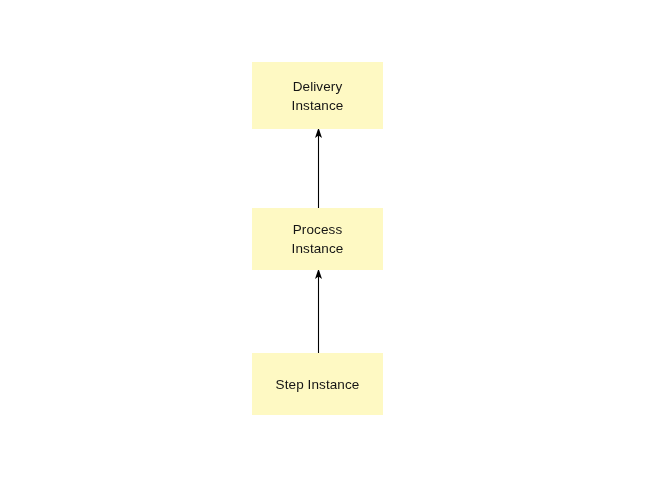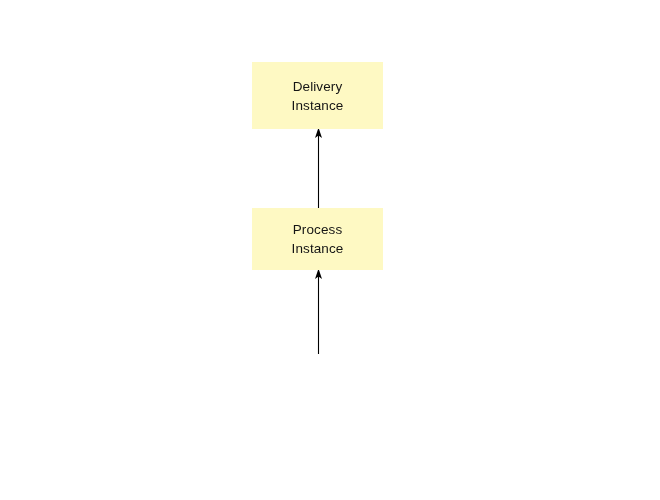--- a/index.html
+++ b/index.html
@@ -69,14 +69,17 @@
   <div class="node" style="left:252px; top:62px; width:131px; height:67px;">
     <span class="node-label">Delivery
 Instance</span>
   </div>
 
   <div class="node" style="left:252px; top:208px; width:131px; height:62px;">
     <span class="node-label">Process
 Instance</span>
   </div>
 
+  <div class="node" style="left:252px; top:353px; width:131px; height:62px;">
+    <span class="node-label">Step Instance</span>
+  </div>
 
 </div>
 
 </body></html>

